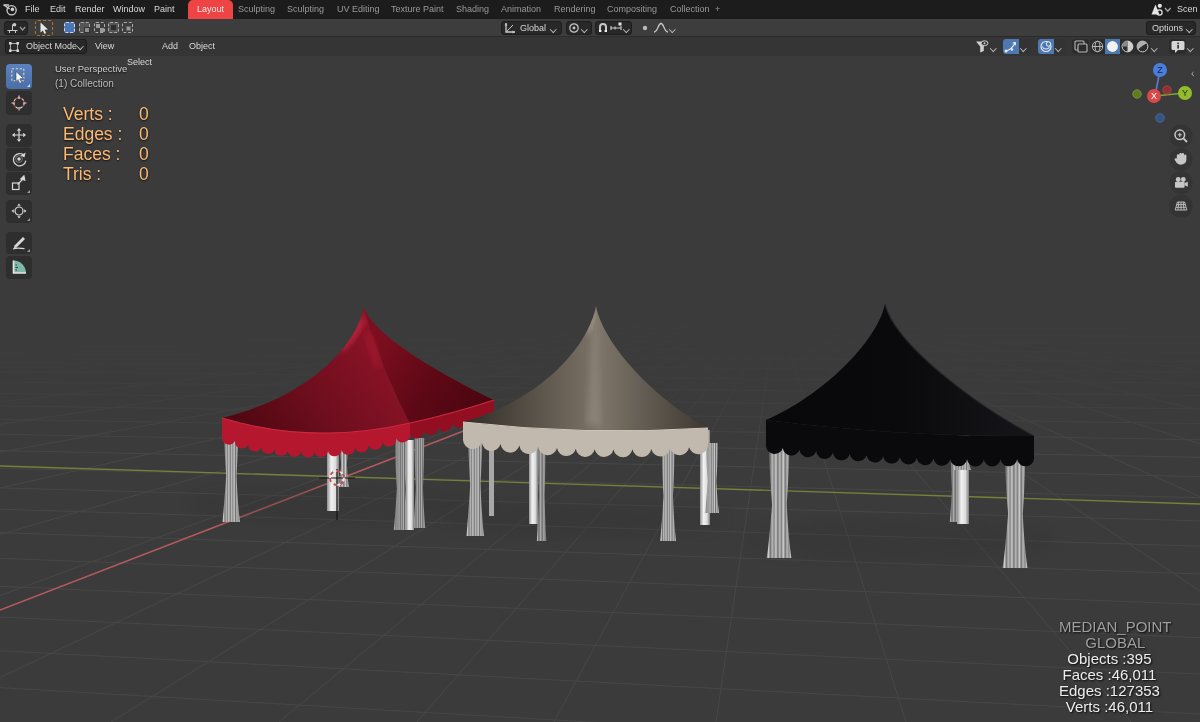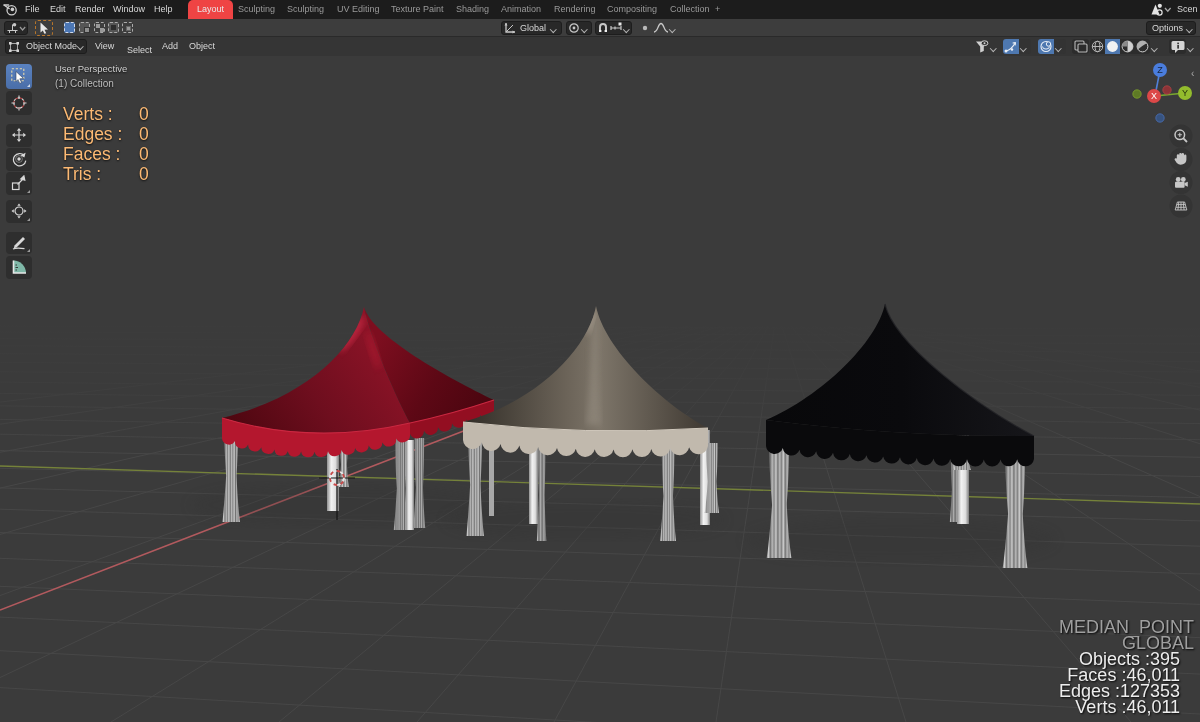--- a/index.html
+++ b/index.html
@@ -15,21 +15,21 @@
   .tab.active{background:#ef4444;color:#e8e8e8;}
   .menutext{position:absolute;color:#d8d8d8;font-size:9px;line-height:19px;}
   .dpill{position:absolute;background:#282828;border:1px solid #1d1d1d;border-radius:3px;}
   .arrow{display:inline-block;width:4.5px;height:4.5px;border-right:1.4px solid #b5b5b5;border-bottom:1.4px solid #b5b5b5;transform:rotate(45deg);}
   
   .tbtn{position:absolute;left:6px;width:26px;height:23px;background:#2e2e2e;border-radius:4px;}
   .tbtn.blue{background:linear-gradient(#5a82c0,#4a6ea8);}
   
   .ovl{position:absolute;color:#d0d0d0;text-shadow:0 1px 2px rgba(0,0,0,.85);white-space:nowrap;}
   .stats{position:absolute;color:#fdba74;font-size:17.5px;text-shadow:0 1px 2px rgba(0,0,0,.8);white-space:nowrap;}
-  .bstat{position:absolute;color:#ededed;font-size:18px;line-height:16px;text-align:right;text-shadow:1px 1px 2px rgba(0,0,0,.9);white-space:nowrap;}
+  .bstat{position:absolute;color:#ededed;font-size:15px;line-height:16px;text-align:center;text-shadow:1px 1px 2px rgba(0,0,0,.9);white-space:nowrap;}
 </style>
 </head>
 <body>
 <div id="stage">
 
 <svg class="abs" style="left:0;top:0" width="1200" height="722" viewBox="0 0 1200 722">
   <rect x="0" y="0" width="1200" height="722" fill="#3b3b3b"></rect>
 
   <g stroke="#474747" stroke-width="1" id="grid">
     <line x1="0" y1="326.0" x2="1200" y2="329.0"></line>
@@ -224,21 +224,21 @@
       <circle cx="8.6" cy="8.2" r="4.6"></circle>
       <path d="M1.2 3.2 L6.2 6.6" stroke-linecap="round"></path>
       <path d="M1.0 3.0 L5.6 3.0" stroke-linecap="round"></path>
     </g>
     <circle cx="9.4" cy="7.4" r="1.8" fill="#cfcfcf"></circle>
   </svg>
   <div class="menutext" style="left:25px;top:0">File</div>
   <div class="menutext" style="left:50px;top:0">Edit</div>
   <div class="menutext" style="left:75px;top:0">Render</div>
   <div class="menutext" style="left:113px;top:0">Window</div>
-  <div class="menutext" style="left:154px;top:0">Help</div>
+  <div class="menutext" style="left:154px;top:0">Paint</div>
   <div class="tab active" style="left:188px">Layout</div>
   <div class="tab" style="left:229px">Sculpting</div>
   <div class="tab" style="left:278px">Sculpting</div>
   <div class="tab" style="left:328px">UV Editing</div>
   <div class="tab" style="left:382px">Texture Paint</div>
   <div class="tab" style="left:447px">Shading</div>
   <div class="tab" style="left:492px">Animation</div>
   <div class="tab" style="left:545px">Rendering</div>
   <div class="tab" style="left:598px">Compositing</div>
   <div class="tab" style="left:661px">Collection</div>
@@ -330,21 +330,21 @@
   <svg class="abs" style="left:8px;top:4px" width="12" height="12" viewBox="0 0 12 12">
     <rect x="2.5" y="2.5" width="7" height="7" fill="none" stroke="#a8a8a8" stroke-width="1"></rect>
     <rect x="1" y="1" width="2.6" height="2.6" fill="#d5d5d5"></rect>
     <rect x="8.4" y="1" width="2.6" height="2.6" fill="#d5d5d5"></rect>
     <rect x="1" y="8.4" width="2.6" height="2.6" fill="#d5d5d5"></rect>
     <rect x="8.4" y="8.4" width="2.6" height="2.6" fill="#d5d5d5"></rect>
   </svg>
   <div class="menutext" style="left:26px;top:0">Object Mode</div>
   <span class="arrow" style="position:absolute;left:78px;top:7px"></span>
   <div class="menutext" style="left:95px;top:0">View</div>
-  <div class="menutext" style="left:127px;top:4px">Select</div>
+  <div class="menutext" style="left:127px;top:16px">Select</div>
   <div class="menutext" style="left:162px;top:0">Add</div>
   <div class="menutext" style="left:189px;top:0">Object</div>
 
   <svg class="abs" style="left:975px;top:3px" width="14" height="13" viewBox="0 0 14 13">
     <path d="M1 1.5 L13 1.5 L8.8 6.5 L8.8 11 L5.2 12.5 L5.2 6.5 Z" fill="#cfcfcf"></path>
     <ellipse cx="9.5" cy="3.2" rx="3.4" ry="2.4" fill="#2e2e2e" stroke="#cfcfcf" stroke-width="1"></ellipse>
     <circle cx="9.5" cy="3.2" r="1" fill="#cfcfcf"></circle>
   </svg>
   <span class="arrow" style="position:absolute;left:991px;top:9px"></span>
   <div class="abs" style="left:1003px;top:2px;width:16px;height:15px;background:#4e78b0;border-radius:3px 0 0 3px"></div>

